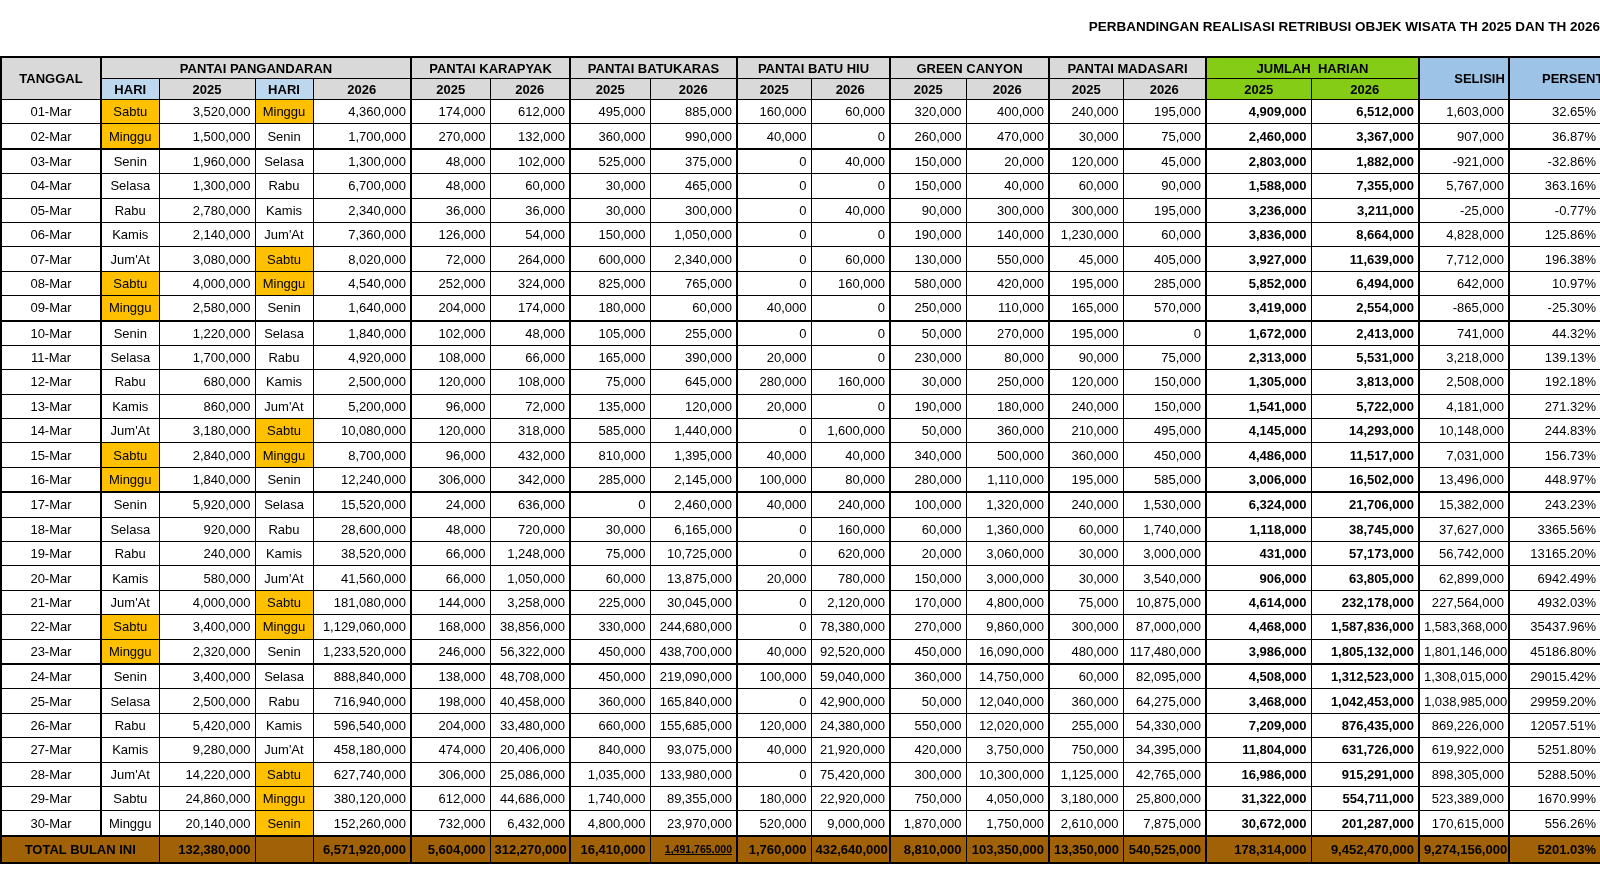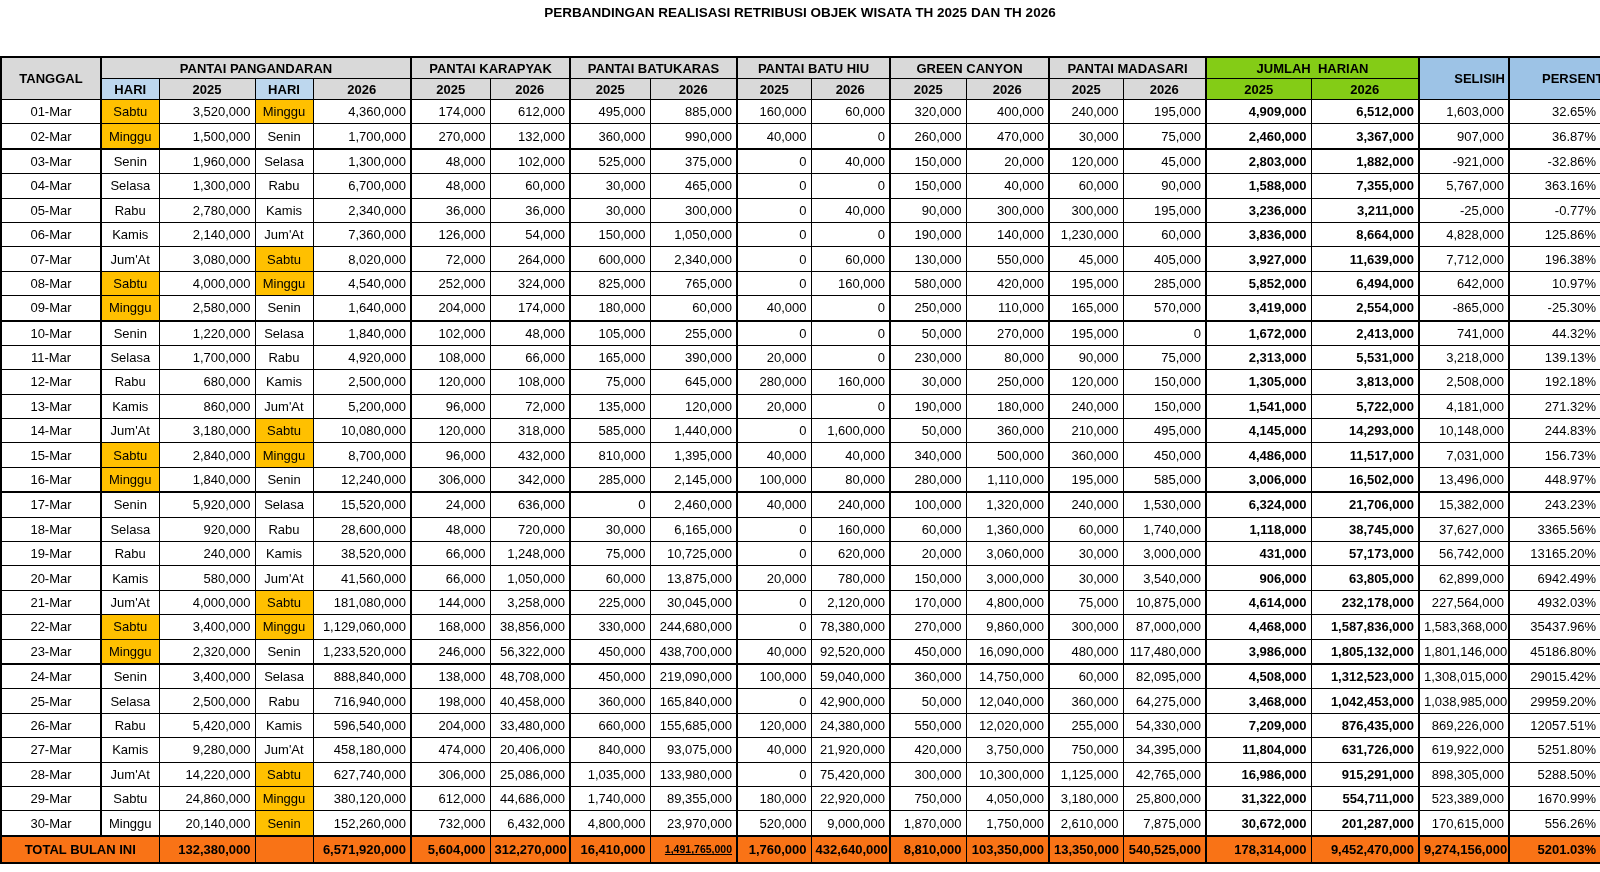--- a/index.html
+++ b/index.html
@@ -1,33 +1,33 @@
 <!DOCTYPE html>
 <html><head>
 <meta charset="utf-8">
 <style>
   html,body{margin:0;padding:0;background:#fff;}
   body{width:1600px;height:872px;font-family:"Liberation Sans",sans-serif;color:#000;}
   .sheet{position:relative;width:1600px;height:872px;overflow:hidden;}
   .title-line{position:absolute;left:0;width:100%;text-align:center;font-weight:bold;font-size:13.5px;white-space:pre;}
-  #t1{top:5px;} #t2{top:26px;}
+  #t1{top:19px;text-align:right;} #t2{top:26px;}
   table{position:absolute;top:56px;left:0;width:1600px;border-collapse:collapse;table-layout:fixed;border:2px solid #000;}
   th,td{border:1px solid #000;font-size:13px;padding:0 4px;overflow:hidden;white-space:pre;height:23.4px;}
   thead th{height:20px;font-weight:bold;text-align:center;padding:0 1px;font-size:13px;}
   .g{background:#D9D9D9;}
   .b1{background:#BDD7EE;}
   .b2{background:#9DC3E6;padding-left:32px;}
   .p{background:#84cc16;}
   .hl{background:#FFC000;}
   .num{text-align:right;}
   .c{text-align:center;}
   .bold{font-weight:bold;}
   .gl{border-left:2px solid #000;}
   tr.wk td{border-bottom:2px solid #000;}
-  tr.total td{border-top:2px solid #404040;background:#f97316;font-weight:bold;height:25px;}
+  tr.total td{border-top:2px solid #404040;background:#a16207;font-weight:bold;height:25px;}
   tr.total td.small{font-size:10.5px;text-decoration:underline;}
 </style>
 </head>
 <body>
 
 <div class="sheet">
   <div id="t1" class="title-line">PERBANDINGAN REALISASI RETRIBUSI OBJEK WISATA TH 2025 DAN TH 2026</div>
 
   <table>
     <colgroup>

